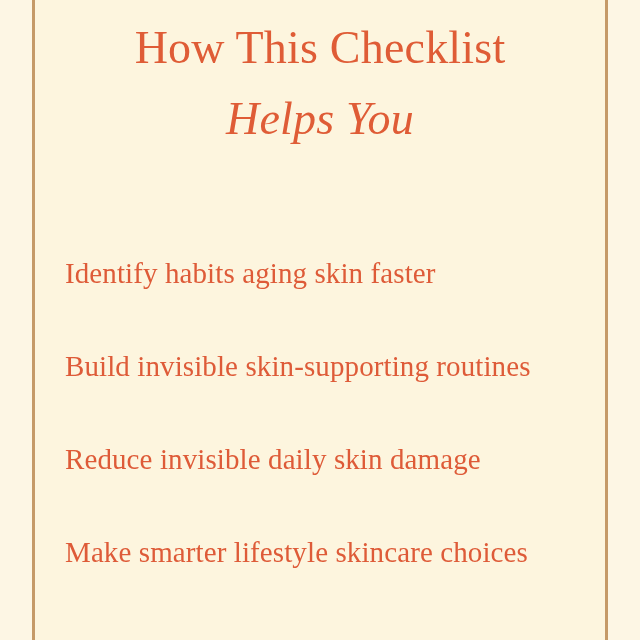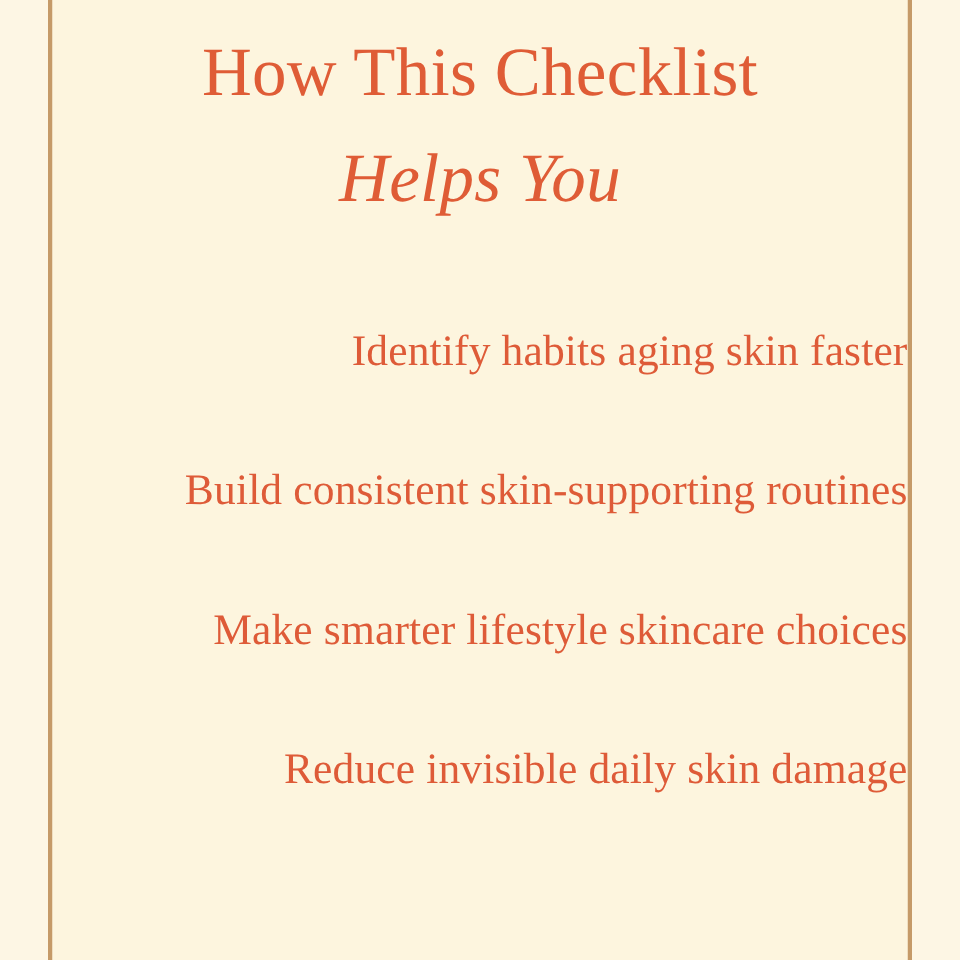--- a/index.html
+++ b/index.html
@@ -49,20 +49,21 @@
     position: absolute;
     left: 35px;
     top: 0;
     width: 570px;
     height: 640px;
     background: #fdf5de;
     box-sizing: border-box;
     display: flex;
     flex-direction: column;
     align-items: center;
+    gap: 39px;
   }
 
   
   .heading {
     width: 100%;
     text-align: center;
     color: #df5c36;
     margin-top: 22px;
     user-select: none;
   }
@@ -97,21 +98,21 @@
     color: #de5b38;
     text-align: center;
     font-size: 29px;
     line-height: 34px;
     font-weight: 400;
     letter-spacing: 0.1px;
     white-space: nowrap;
     height: 93px;
     display: flex;
     align-items: center;
-    justify-content: flex-end;
+    justify-content: flex-start;
     margin-left: 30px;
   }
 </style>
 </head>
 <body>
 
 <div class="poster">
 
   <div class="margin-strip left"></div>
   <div class="margin-strip right"></div>
@@ -124,24 +125,24 @@
     <h1 class="heading">
       <span class="heading-line-1">How This Checklist</span>
       <span class="heading-line-2">Helps You</span>
     </h1>
 
     <ul class="benefits">
       <li class="benefit-item">
         <span>Identify habits aging skin faster</span>
       </li>
       <li class="benefit-item">
-        <span>Build consistent skin-supporting routines</span>
+        <span>Build invisible skin-supporting routines</span>
+      </li>
+      <li class="benefit-item">
+        <span>Reduce invisible daily skin damage</span>
       </li>
       <li class="benefit-item">
         <span>Make smarter lifestyle skincare choices</span>
-      </li>
-      <li class="benefit-item">
-        <span>Reduce invisible daily skin damage</span>
       </li>
     </ul>
 
   </div>
 </div>
 
 </body></html>

